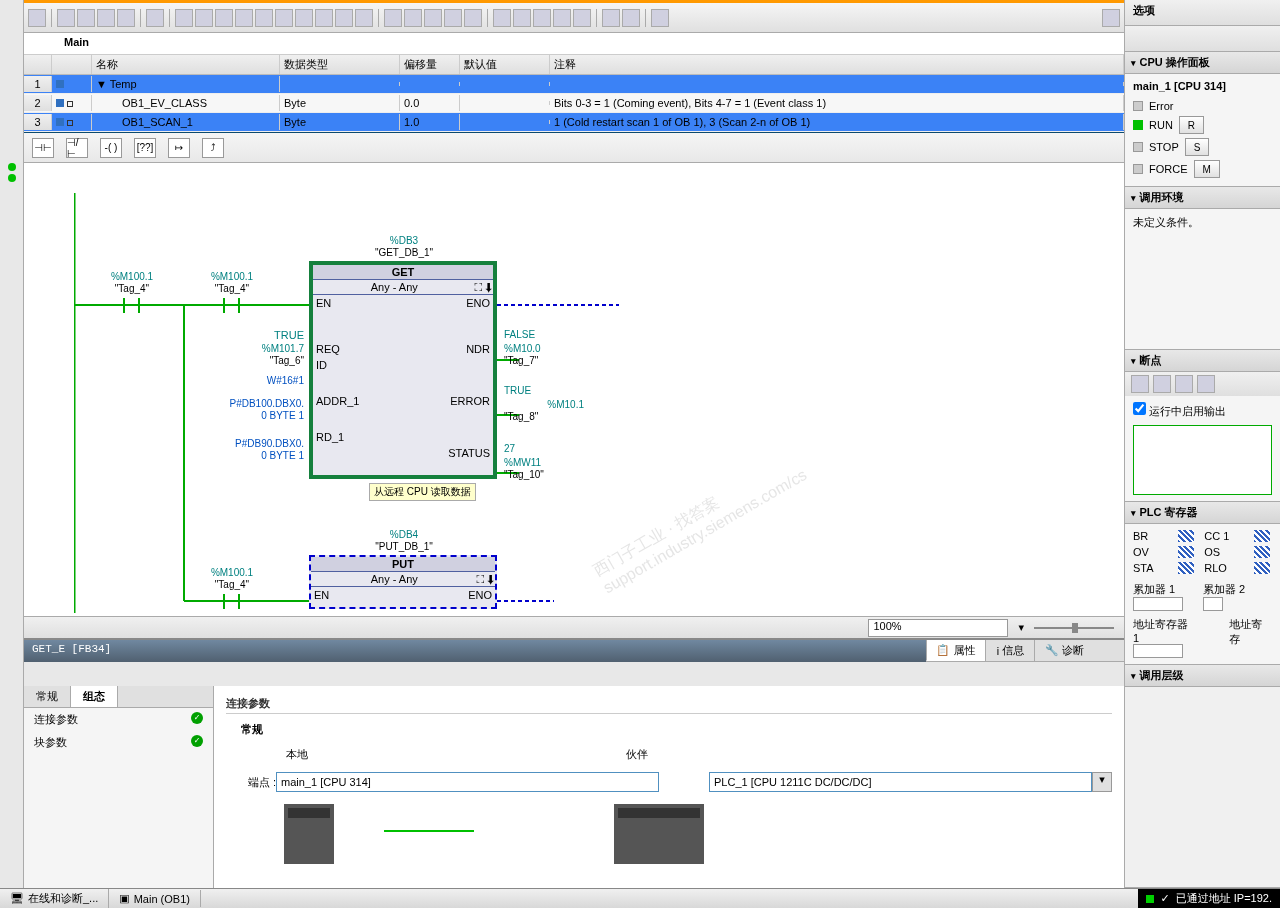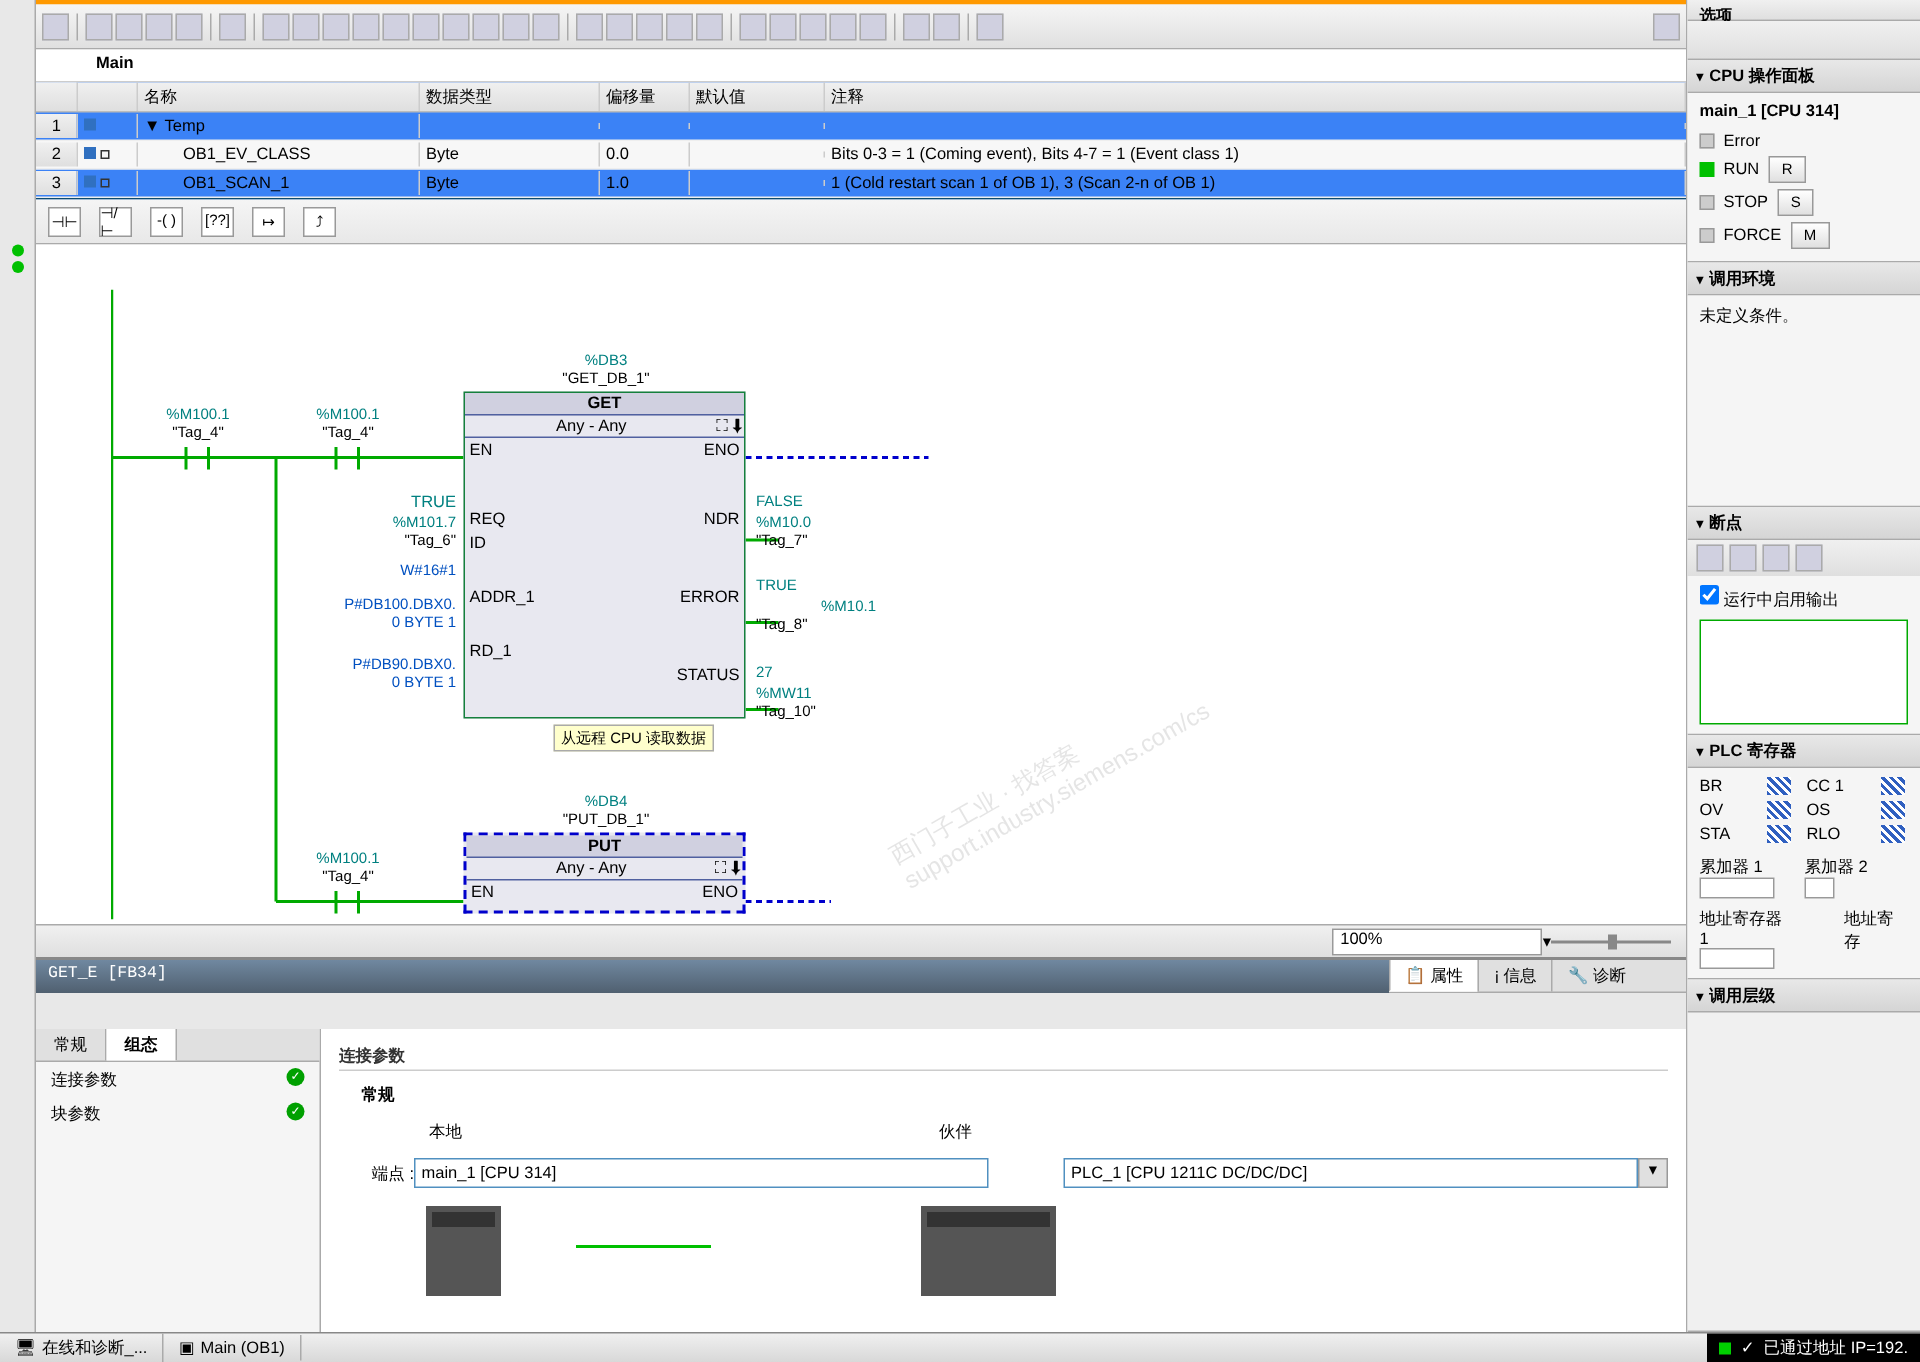--- a/index.html
+++ b/index.html
@@ -25,31 +25,31 @@
 .gc6{flex:1;}
 .grid-row{display:flex;height:19px;border-bottom:1px solid #eee;align-items:center;}
 .grid-row:nth-child(odd){background:#f7f7f7;}
 .blue-sq{width:8px;height:8px;background:#3070c0;display:inline-block;}
 .black-sq{width:6px;height:6px;border:1px solid #333;display:inline-block;}
 .lad-bar{height:30px;background:linear-gradient(#f5f5f5,#e8e8e8);border-bottom:1px solid #aaa;display:flex;align-items:center;padding:0 8px;gap:12px;}
 .lad-sym{width:22px;height:20px;border:1px solid #999;background:#fff;cursor:pointer;display:flex;align-items:center;justify-content:center;font-size:10px;}
 .canvas{flex:1;background:#fff;overflow:auto;position:relative;}
 .network{position:absolute;left:50px;top:30px;width:560px;height:420px;}
 .network svg{position:absolute;top:0;left:0;}
-.fb-box{position:absolute;background:#e8e8f0;border:1px solid #15803d;}
+.fb-box{position:absolute;background:#e8e8f0;border:4px solid #15803d;}
 .fb-hdr{background:#d0d0e0;border-bottom:1px solid #5060a0;text-align:center;padding:1px;font-weight:bold;}
 .fb-sub{text-align:center;padding:1px;border-bottom:1px solid #5060a0;}
 .fb-row{display:flex;justify-content:space-between;padding:2px 3px;font-size:10px;}
 .dbname{color:#008080;text-align:center;}
 .sigaddr{color:#008080;font-size:10px;text-align:right;}
 .signame{font-size:10px;text-align:right;}
 .sigblue{color:#0050c0;font-size:10px;text-align:right;}
 .siglbl{position:absolute;font-size:10px;}
 .tooltip{position:absolute;background:#ffffcc;border:1px solid #aaa;padding:1px 4px;font-size:10px;}
-.zoombar{height:22px;background:linear-gradient(#f0f0f0,#dfdfdf);border-top:1px solid #aaa;display:flex;justify-content:flex-end;align-items:center;padding:0 10px;}
+.zoombar{height:22px;background:linear-gradient(#f0f0f0,#dfdfdf);border-top:1px solid #aaa;display:flex;justify-content:flex-end;align-items:center;padding:0 10px;gap:10px;}
 .zoom-sel{width:140px;height:18px;border:1px solid #999;background:#fff;padding:0 4px;}
 .slider{width:80px;height:2px;background:#888;position:relative;}
 .props{height:250px;border-top:2px solid #888;display:flex;flex-direction:column;background:#e8e8e8;}
 .props-title{height:22px;background:linear-gradient(#7088a0,#506070);color:#fff;padding:3px 8px;display:flex;justify-content:space-between;font-family:Liberation Mono, monospace;}
 .props-tabs-top{display:flex;justify-content:flex-end;background:#e0e0e0;border-bottom:1px solid #aaa;height:22px;}
 .ptab-top{padding:3px 10px;border-left:1px solid #aaa;cursor:pointer;display:flex;gap:3px;align-items:center;}
 .ptab-top.active{background:#fff;border-bottom:1px solid #fff;}
 .props-body{flex:1;display:flex;margin-top:24px;}
 .props-nav{width:190px;background:#f5f5f5;border-right:1px solid #aaa;}
 .pnav-tabs{display:flex;background:#e0e0e0;border-bottom:1px solid #aaa;}
@@ -61,21 +61,21 @@
 .sect-title{color:#333;border-bottom:1px solid #ccc;padding:2px 0;margin-bottom:8px;font-weight:bold;}
 .sect-sub{font-weight:bold;margin:8px 0 8px 15px;}
 .conn-lbl{margin-bottom:6px;}
 .conn-rlbl{width:50px;text-align:right;}
 .conn-input{flex:1;height:20px;border:1px solid #5090c0;background:#fff;padding:0 4px;}
 .conn-dd{width:20px;height:20px;border:1px solid #999;background:#e0e0e0;text-align:center;cursor:pointer;}
 .cpu-img{width:50px;height:60px;background:#555;margin-top:6px;position:relative;}
 .cpu-img.w{width:90px;}
 .cpu-img::before{content:"";position:absolute;top:4px;left:4px;right:4px;height:10px;background:#333;}
 .right{width:155px;background:#f0f0f0;display:flex;flex-direction:column;overflow:hidden;}
-.rpanel-hdr{height:14px;background:linear-gradient(#f0f0f0,#dfdfdf);border-bottom:1px solid #aaa;padding:3px 8px;font-weight:bold;}
+.rpanel-hdr{height:26px;background:linear-gradient(#f0f0f0,#dfdfdf);border-bottom:1px solid #aaa;padding:3px 8px;font-weight:bold;}
 .rsection{border-bottom:1px solid #aaa;}
 .rsect-title{background:linear-gradient(#e8e8e8,#d5d5d5);border-bottom:1px solid #aaa;padding:3px 6px;display:flex;align-items:center;gap:4px;font-weight:bold;}
 .chev{font-size:9px;}
 .rsect-body{padding:6px 8px;background:#f5f5f5;}
 .status-row{display:flex;align-items:center;gap:6px;padding:2px 0;}
 .led{width:10px;height:10px;}
 .led.off{background:#ccc;border:1px solid #999;}
 .led.on{background:#00c000;}
 .rbtn{height:18px;border:1px solid #999;background:linear-gradient(#fff,#e0e0e0);padding:0 8px;cursor:pointer;float:right;font-size:10px;}
 .reg-grid{display:grid;grid-template-columns:auto 18px auto 18px;gap:4px 8px;font-size:10px;align-items:center;}

